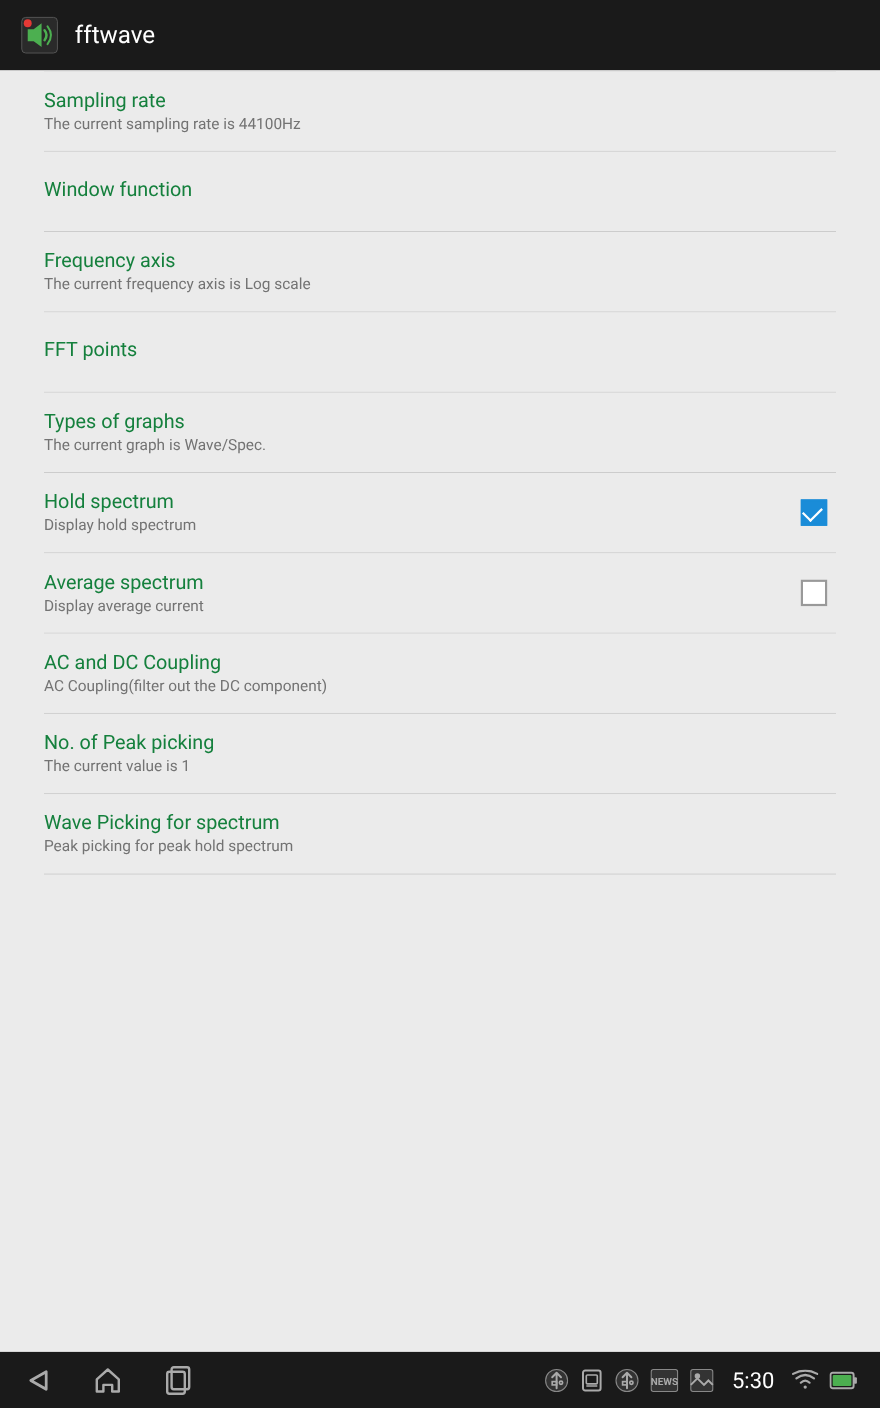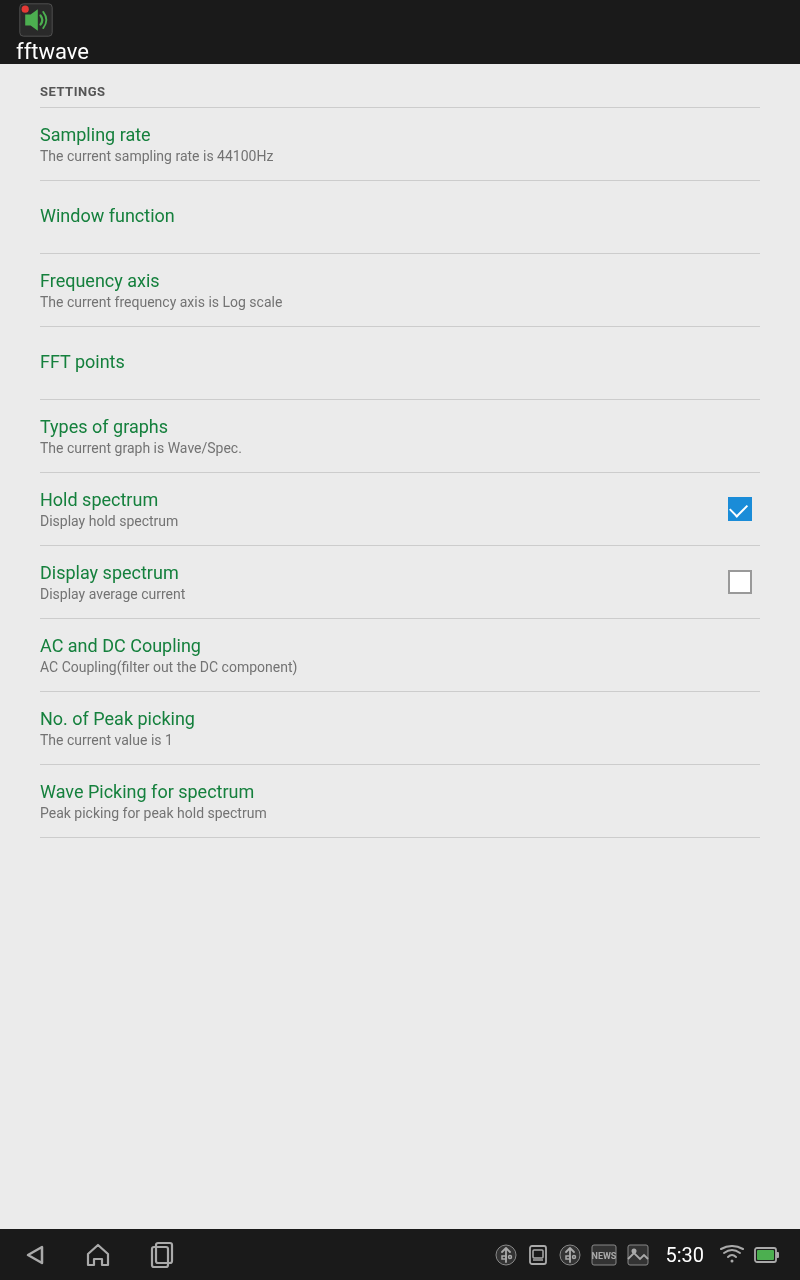--- a/index.html
+++ b/index.html
@@ -11,24 +11,23 @@
       overflow: hidden;
       display: flex;
       flex-direction: column;
     }
 
     
     .app-bar {
       background: #1a1a1a;
       height: 64px;
       display: flex;
-      align-items: flex-start;
+      align-items: center;
       padding: 0 16px;
       flex-shrink: 0;
-      flex-direction: column;
     }
     .app-bar-icon {
       width: 40px;
       height: 40px;
       margin-right: 12px;
       display: flex;
       align-items: center;
       justify-content: center;
     }
     .app-bar-icon svg {
@@ -175,21 +174,20 @@
       <path d="M25,15 Q29,20 25,25" fill="none" stroke="#4caf50" stroke-width="2.5" stroke-linecap="round"></path>
       <path d="M28,11 Q35,20 28,29" fill="none" stroke="#4caf50" stroke-width="2" stroke-linecap="round"></path>
 
       <circle cx="8" cy="8" r="4" fill="#e53935"></circle>
     </svg>
   </div>
   <span class="app-bar-title">fftwave</span>
 </div>
 
 <div class="content">
-  <div class="settings-header">SETTINGS</div>
   <div class="divider"></div>
 
   <div id="settings-list">
       <div class="setting-item">
         <div class="setting-text">
           <div class="setting-title">Sampling rate</div>
           <div class="setting-subtitle">The current sampling rate is 44100Hz</div>
         </div>
       </div>
       <div class="divider"></div>
@@ -224,21 +222,21 @@
           <div class="setting-title">Hold spectrum</div>
           <div class="setting-subtitle">Display hold spectrum</div>
         </div>
         <div class="setting-control">
           <div class="checkbox checked"></div>
         </div>
       </div>
       <div class="divider"></div>
       <div class="setting-item">
         <div class="setting-text">
-          <div class="setting-title">Display spectrum</div>
+          <div class="setting-title">Average spectrum</div>
           <div class="setting-subtitle">Display average current</div>
         </div>
         <div class="setting-control">
           <div class="checkbox"></div>
         </div>
       </div>
       <div class="divider"></div>
       <div class="setting-item">
         <div class="setting-text">
           <div class="setting-title">AC and DC Coupling</div>

